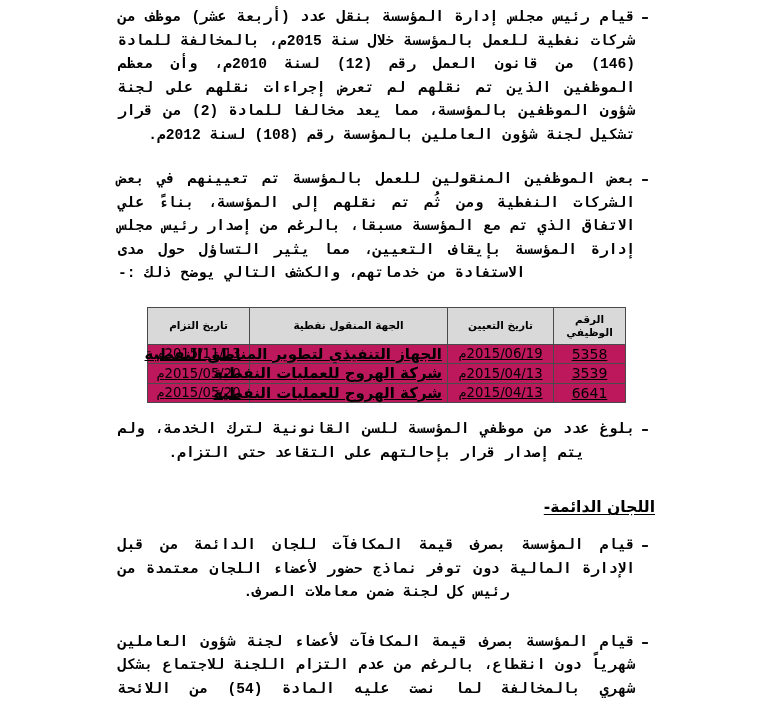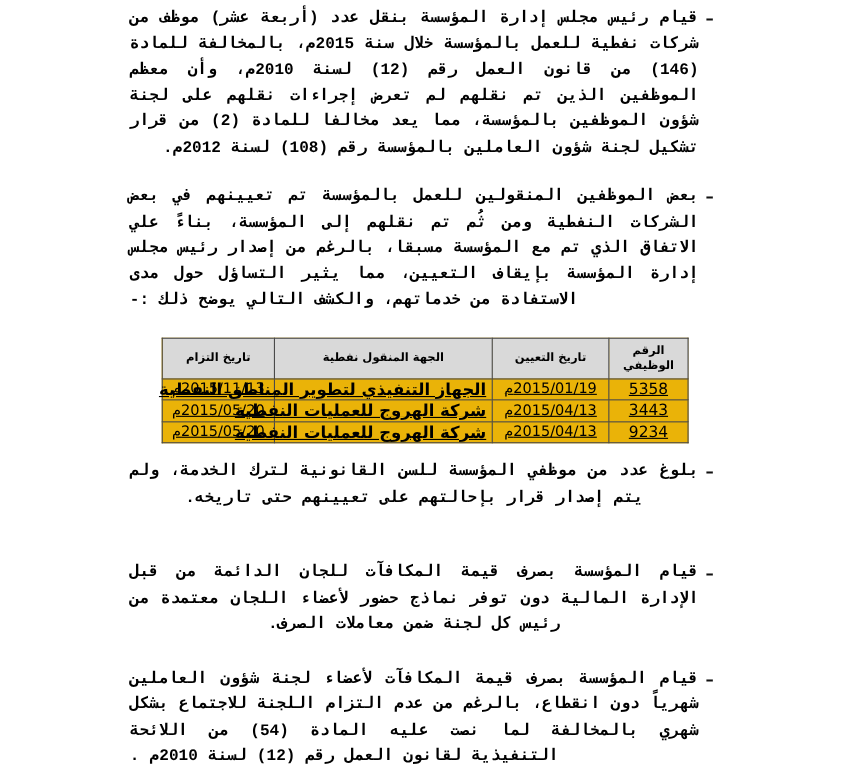--- a/index.html
+++ b/index.html
@@ -91,21 +91,21 @@
   .table-wrap {
     display: flex;
     justify-content: center;
     direction: rtl;
   }
   table.xl {
     border-collapse: collapse;
     direction: rtl;
     width: 478px;
     table-layout: fixed;
-    background: #eab308;
+    background: #be185d;
   }
   table.xl th,
   table.xl td {
     border: 1px solid #4a4a4a;
     padding: 0;
     text-align: center;
     vertical-align: middle;
   }
   table.xl thead th {
     background: #d9d9d9;
@@ -175,51 +175,52 @@
           <tr>
             <th>الرقم الوظيفي</th>
             <th>تاريخ التعيين</th>
             <th>الجهة المنقول نفطية</th>
             <th>تاريخ التزام</th>
           </tr>
         </thead>
         <tbody>
           <tr>
             <td class="num">5358</td>
-            <td>2015/01/19م</td>
+            <td>2015/06/19م</td>
             <td class="entity">الجهاز التنفيذي لتطوير المناطق النفطية</td>
             <td>2015/11/13م</td>
           </tr>
           <tr>
-            <td class="num">3443</td>
+            <td class="num">3539</td>
             <td>2015/04/13م</td>
             <td class="entity">شركة الهروج للعمليات النفطية</td>
             <td>2015/05/20م</td>
           </tr>
           <tr>
-            <td class="num">9234</td>
+            <td class="num">6641</td>
             <td>2015/04/13م</td>
             <td class="entity">شركة الهروج للعمليات النفطية</td>
             <td>2015/05/20م</td>
           </tr>
         </tbody>
       </table>
     </div>
 
     <div class="gap-md"></div>
 
     <div class="bullet">
       <div class="bullet-dash">–</div>
       <div class="bullet-body">
-        <p class="para last-center">بلوغ عدد من موظفي المؤسسة للسن القانونية لترك الخدمة، ولم يتم إصدار قرار بإحالتهم على تعيينهم حتى تاريخه.</p>
+        <p class="para last-center">بلوغ عدد من موظفي المؤسسة للسن القانونية لترك الخدمة، ولم يتم إصدار قرار بإحالتهم على التقاعد حتى التزام.</p>
       </div>
     </div>
 
     <div class="gap-lg"></div>
 
+    <h2 class="section-heading">اللجان الدائمة-</h2>
 
     <div class="gap-md"></div>
 
     <div class="bullet">
       <div class="bullet-dash">–</div>
       <div class="bullet-body">
         <p class="para last-center">قيام المؤسسة بصرف قيمة المكافآت للجان الدائمة من قبل الإدارة المالية دون توفر نماذج حضور لأعضاء اللجان معتمدة من رئيس كل لجنة ضمن معاملات الصرف.</p>
       </div>
     </div>
 

